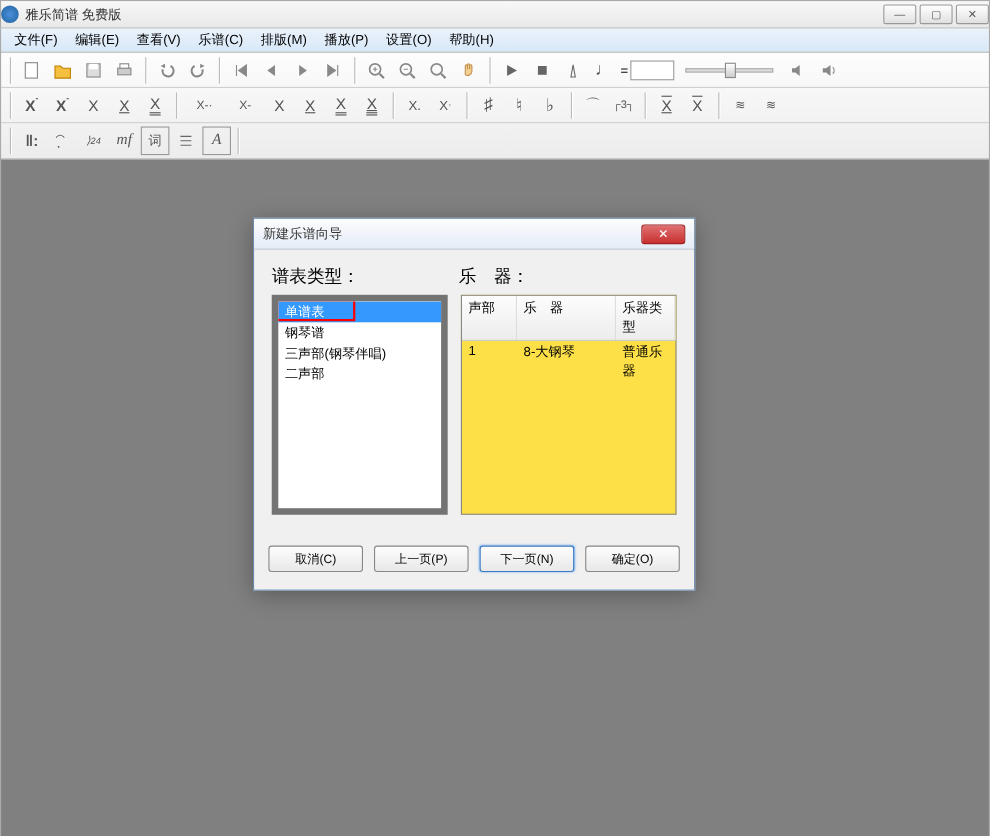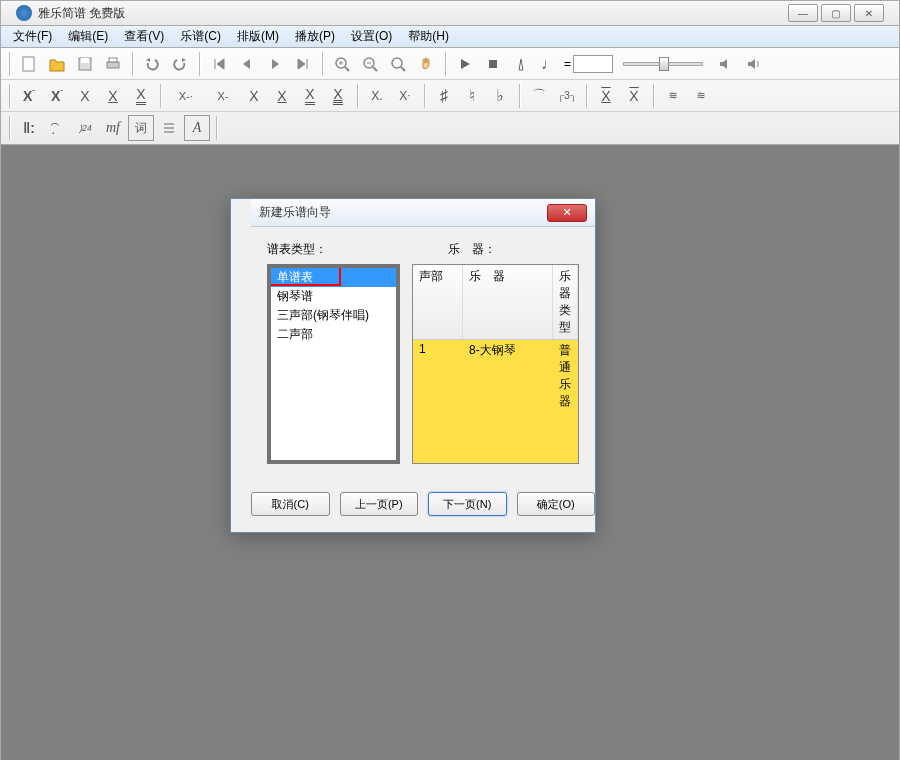--- a/index.html
+++ b/index.html
@@ -1,19 +1,19 @@
 <!DOCTYPE html>
 <html><head>
   <meta charset="utf-8">
   <style>
     * { margin: 0; padding: 0; box-sizing: border-box; font-family: "Microsoft YaHei", "SimSun", sans-serif; }
     body { width: 900px; height: 760px; background: #fff; overflow: hidden; position: relative; }
     
     
-    .titlebar { height: 26px; background: linear-gradient(#f8f8f8, #e8e8e8); border: 1px solid #aaa; display: flex; align-items: center; padding: 0 15px; }
+    .titlebar { height: 26px; background: linear-gradient(#f8f8f8, #e8e8e8); border: 1px solid #aaa; display: flex; align-items: center; padding: 0 0; }
     .app-icon { width: 16px; height: 16px; background: radial-gradient(circle, #4a90d9, #2060a0); border-radius: 50%; margin-right: 6px; }
     .title-text { flex: 1; font-size: 12px; color: #333; }
     .win-controls { display: flex; gap: 0; }
     .win-btn { width: 30px; height: 18px; border: 1px solid #999; background: linear-gradient(#fff,#e0e0e0); display: flex; align-items: center; justify-content: center; font-size: 10px; color: #555; border-radius: 2px; margin-left: 3px; }
     
     
     .menubar { height: 22px; background: linear-gradient(#eaf2fb, #d8e8f8); border: 1px solid #aaa; border-top: none; display: flex; align-items: center; padding: 0 4px; }
     .menu-item { font-size: 12px; color: #000; padding: 20px 8px; cursor: default; }
     
     
@@ -24,29 +24,29 @@
     .tb-btn { width: 26px; height: 26px; display: flex; align-items: center; justify-content: center; font-size: 14px; color: #555; border: 1px solid transparent; }
     .tb-btn.italic { font-style: italic; font-family: serif; }
     .slider { width: 80px; height: 4px; background: #ddd; border: 1px solid #aaa; position: relative; margin: 0 8px; }
     .slider-thumb { position: absolute; width: 10px; height: 14px; background: linear-gradient(#fff,#ccc); border: 1px solid #888; top: -6px; left: 35px; }
     .note-input { width: 40px; height: 18px; border: 1px solid #999; font-size: 11px; padding: 0 2px; }
     
     
     .workspace { background: #808080; border: 1px solid #aaa; border-top: none; height: 660px; position: relative; }
     
     
-    .dialog { position: absolute; left: 230px; top: 198px; width: 366px; background: #f0f0f0; border: 1px solid #6a8ab0; box-shadow: 0 4px 20px rgba(0,0,0,0.3); padding-left: 20px; }
+    .dialog { position: absolute; left: 230px; top: 198px; width: 402px; background: #f0f0f0; border: 1px solid #6a8ab0; box-shadow: 0 4px 20px rgba(0,0,0,0.3); }
     .dlg-title { height: 28px; background: linear-gradient(#fcfcfc,#e4ecf7); display: flex; align-items: center; padding: 0 8px; font-size: 12px; color: #333; border-bottom: 1px solid #c0c8d8; }
     .dlg-title-text { flex: 1; }
     .dlg-close { width: 40px; height: 18px; background: linear-gradient(#e07070, #c83030); border: 1px solid #a02020; border-radius: 3px; display: flex; align-items: center; justify-content: center; color: #fff; font-size: 11px; }
     .dlg-body { padding: 14px 16px; }
-    .dlg-labels { display: flex; font-size: 12px; margin-bottom: 6px; gap: 11px; }
+    .dlg-labels { display: flex; font-size: 16px; margin-bottom: 6px; }
     .dlg-labels span:first-child { width: 170px; }
     .dlg-panels { display: flex; gap: 12px; }
-    .list-box { width: 160px; height: 200px; background: #fff; border: 4px solid #737373; font-size: 12px; overflow: hidden; }
+    .list-box { width: 160px; height: 200px; background: #fff; border: 6px solid #737373; font-size: 12px; overflow: hidden; }
     .list-item { padding: 1px 6px; white-space: nowrap; }
     .list-item.selected { background: #3399ff; color: #fff; }
     .red-highlight { position: absolute; border: 2px solid red; pointer-events: none; }
     .table-box { flex: 1; height: 200px; background: #fde047; border: 1px solid #888; font-size: 12px; }
     .table-header { display: flex; background: linear-gradient(#fdfdfd,#ececec); border-bottom: 1px solid #ccc; }
     .th { padding: 3px 6px; border-right: 1px solid #ddd; }
     .th1 { width: 50px; } .th2 { width: 90px; } .th3 { flex: 1; }
     .table-row { display: flex; }
     .td { padding: 2px 6px; }
     .dlg-buttons { display: flex; gap: 10px; justify-content: center; padding: 14px 0 16px; }

